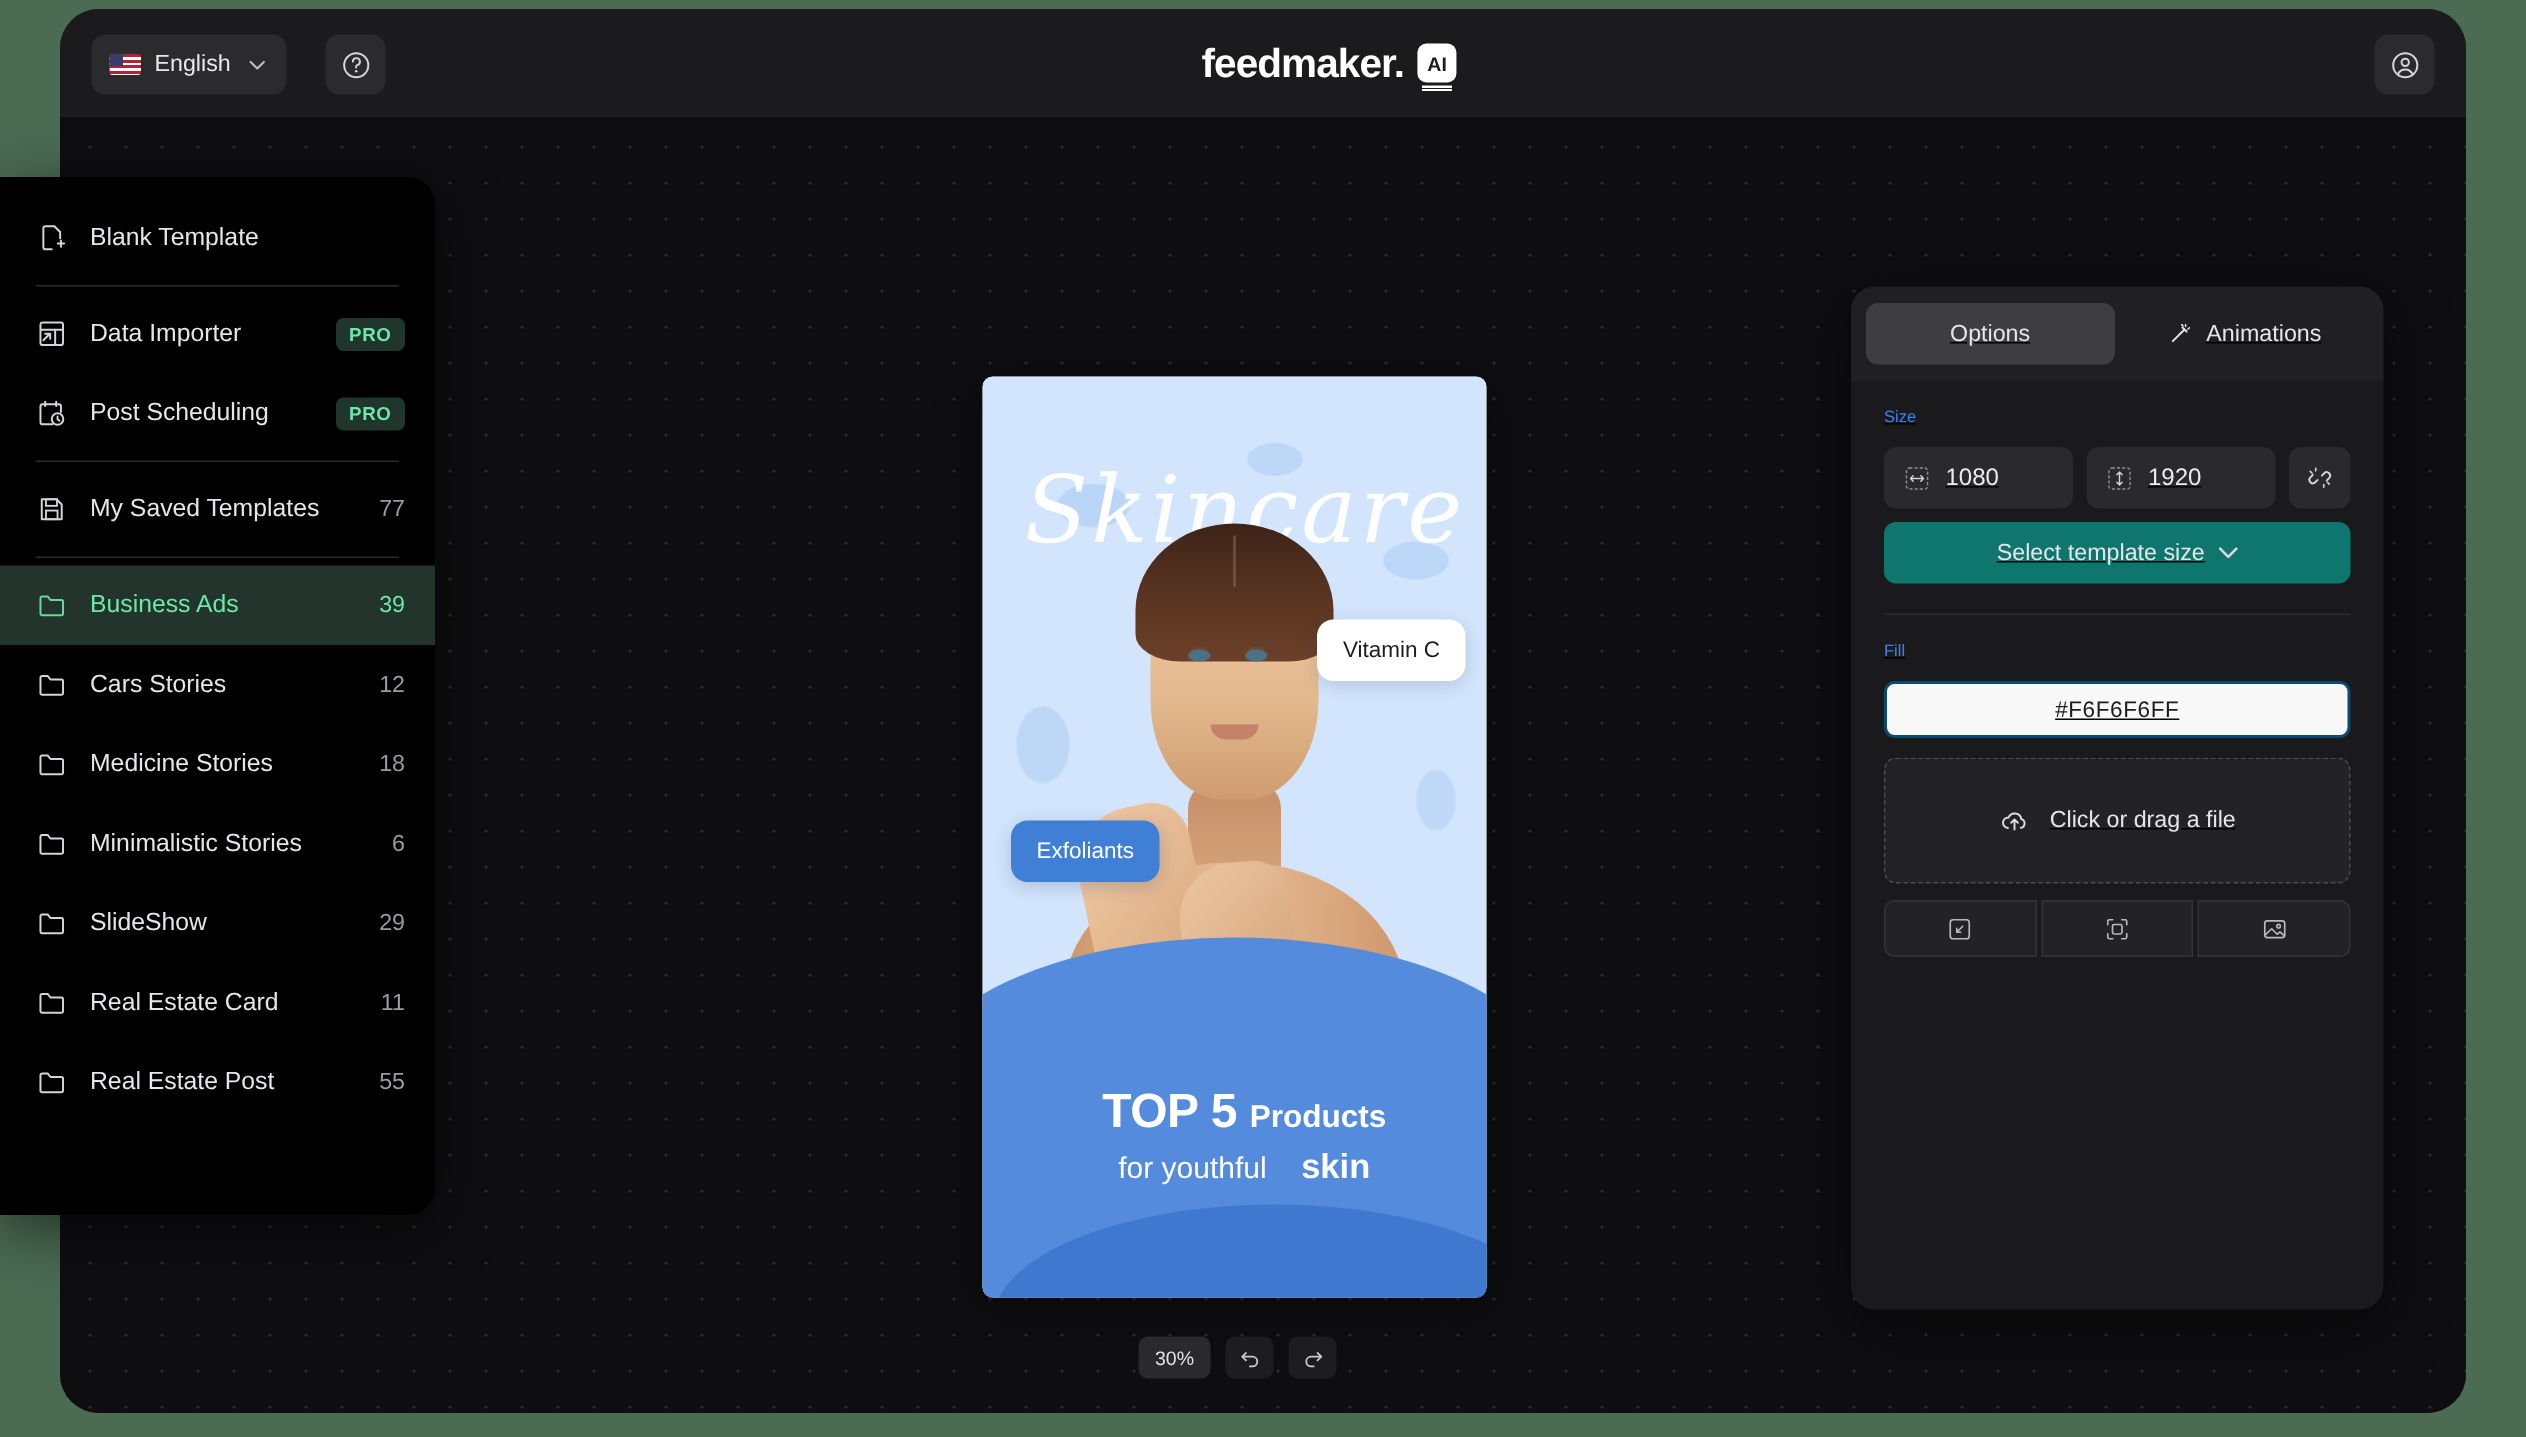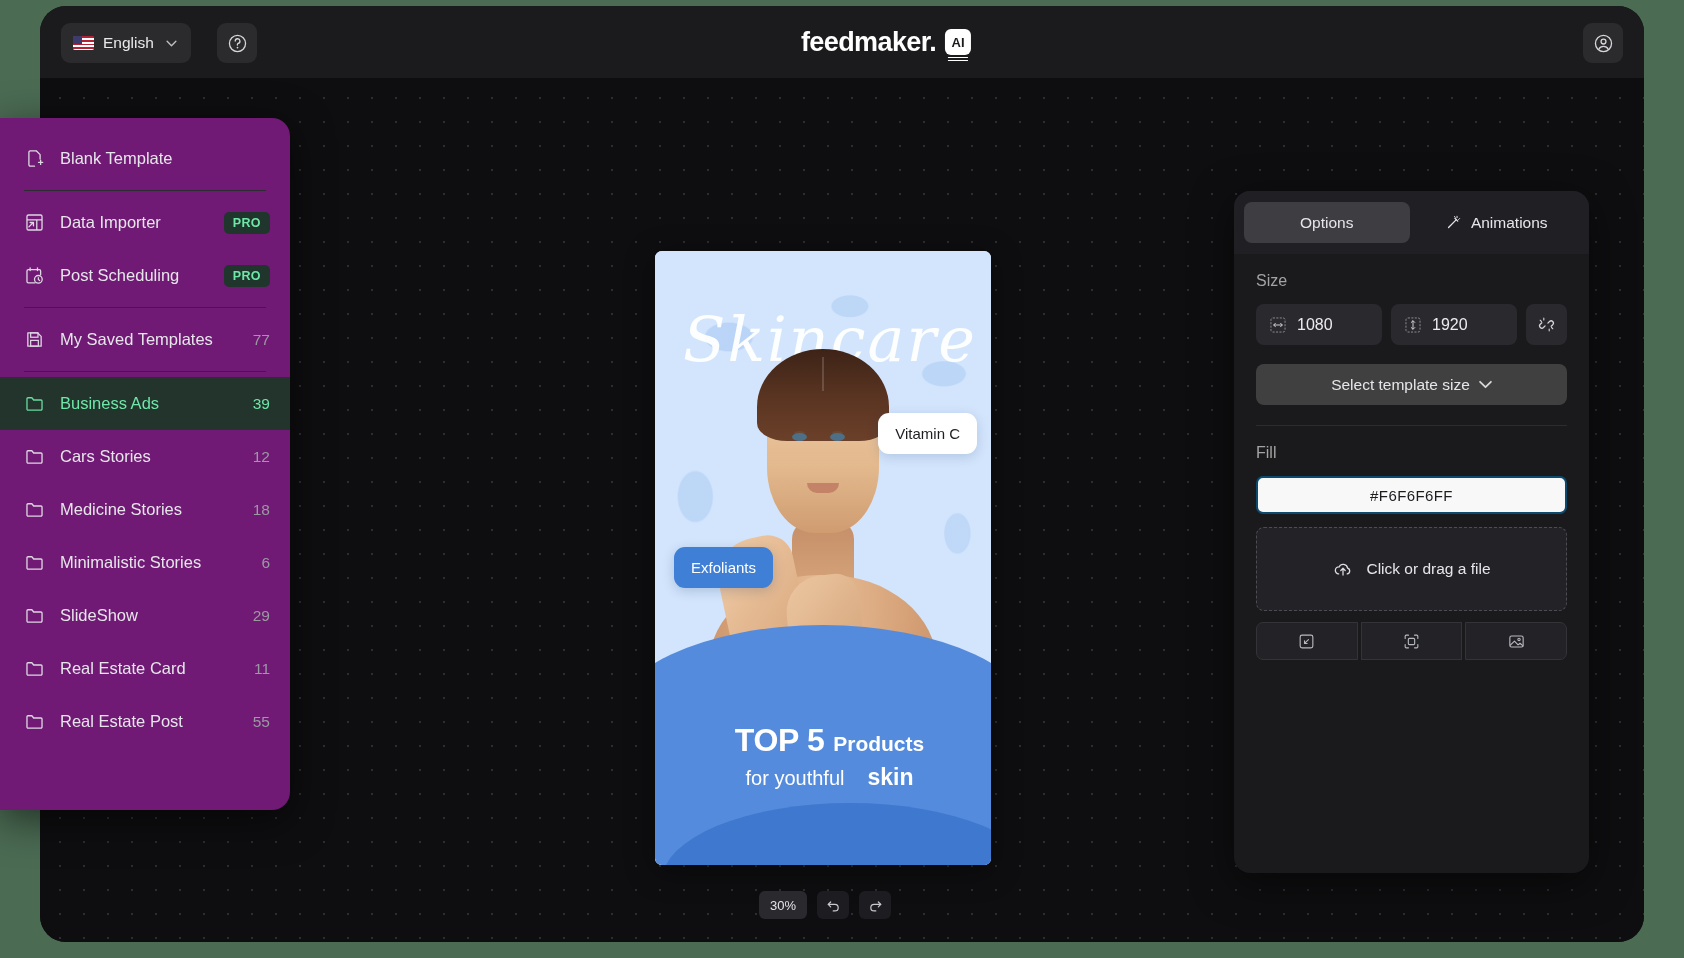--- a/index.html
+++ b/index.html
@@ -153,21 +153,21 @@
     border-radius: 0 0 26px 26px;
     overflow: hidden;
   }
 
   
   .sidebar {
     position: absolute;
     left: 0; top: 118px;
     width: 290px;
     height: 692px;
-    background: #701a75;
+    background: #000000;
     border-radius: 0 18px 18px 0;
     padding: 14px 0 10px 0;
     z-index: 30;
     box-shadow: 0 10px 40px rgba(0,0,0,.55);
   }
   .side-row {
     height: 53px;
     display: flex;
     align-items: center;
     padding: 0 20px 0 24px;
@@ -408,20 +408,21 @@
   .rpanel {
     position: absolute;
     right: 55px; top: 113px;
     width: 355px;
     height: 682px;
     background: #1a1a1d;
     border-radius: 16px;
     z-index: 30;
     box-shadow: 0 10px 40px rgba(0,0,0,.5);
     overflow: hidden;
+    text-decoration: underline;
   }
   .tabs {
     display: flex;
     height: 63px;
     align-items: center;
     padding: 0 10px;
     gap: 4px;
     background: #202024;
   }
   .tab {
@@ -434,22 +435,22 @@
     gap: 9px;
     color: #e6e6ea;
     font-size: 15.5px;
     cursor: pointer;
     user-select: none;
   }
   .tab.active { background: #3d3d42; }
 
   .sect { padding: 18px 22px 0 22px; }
   .sect-title {
-    color: #a3a3a3;
-    font-size: 16px;
+    color: #3b82f6;
+    font-size: 11px;
     margin-bottom: 14px;
   }
   .size-row { display: flex; gap: 9px; justify-content: center; }
   .size-field {
     flex: 1 1 0;
     height: 41px;
     background: #2a2a2e;
     border-radius: 8px;
     display: flex;
     align-items: center;
@@ -461,23 +462,23 @@
   }
   .lockbtn {
     width: 41px; height: 41px;
     background: #2a2a2e;
     border-radius: 8px;
     display: flex; align-items: center; justify-content: center;
     cursor: pointer;
     flex: 0 0 auto;
   }
   .select-size {
-    margin-top: 19px;
+    margin-top: 9px;
     height: 41px;
-    background: #404040;
+    background: #0f766e;
     border-radius: 8px;
     display: flex;
     align-items: center;
     justify-content: center;
     gap: 9px;
     color: #e6e6ea;
     font-size: 15.5px;
     cursor: pointer;
   }
   .sep {

